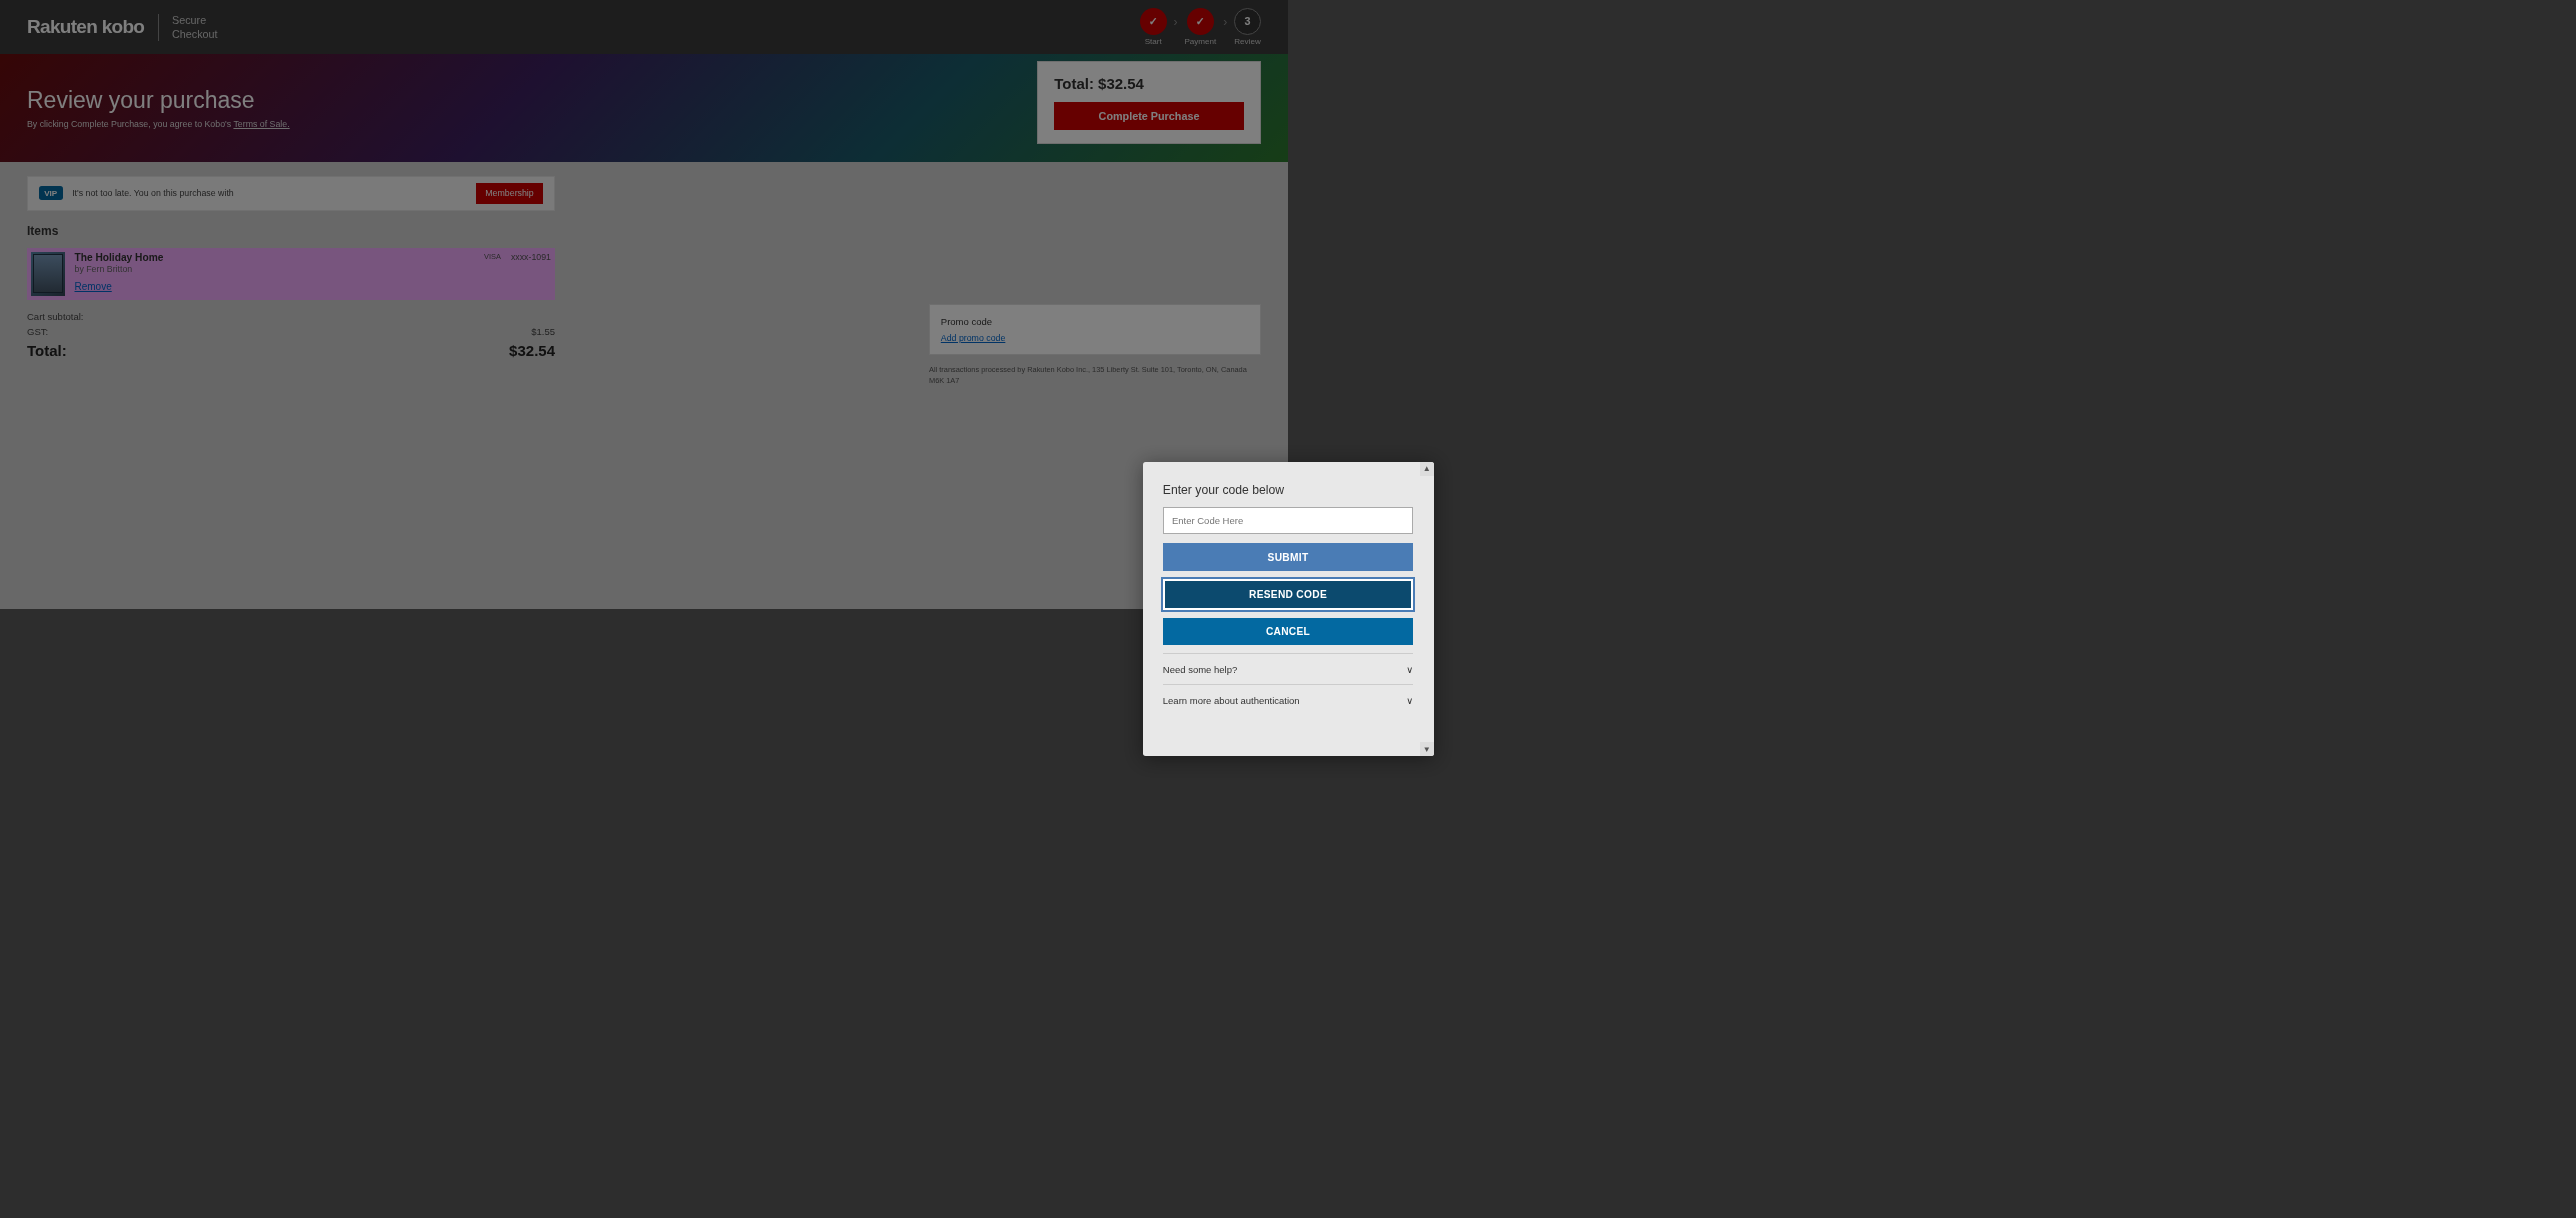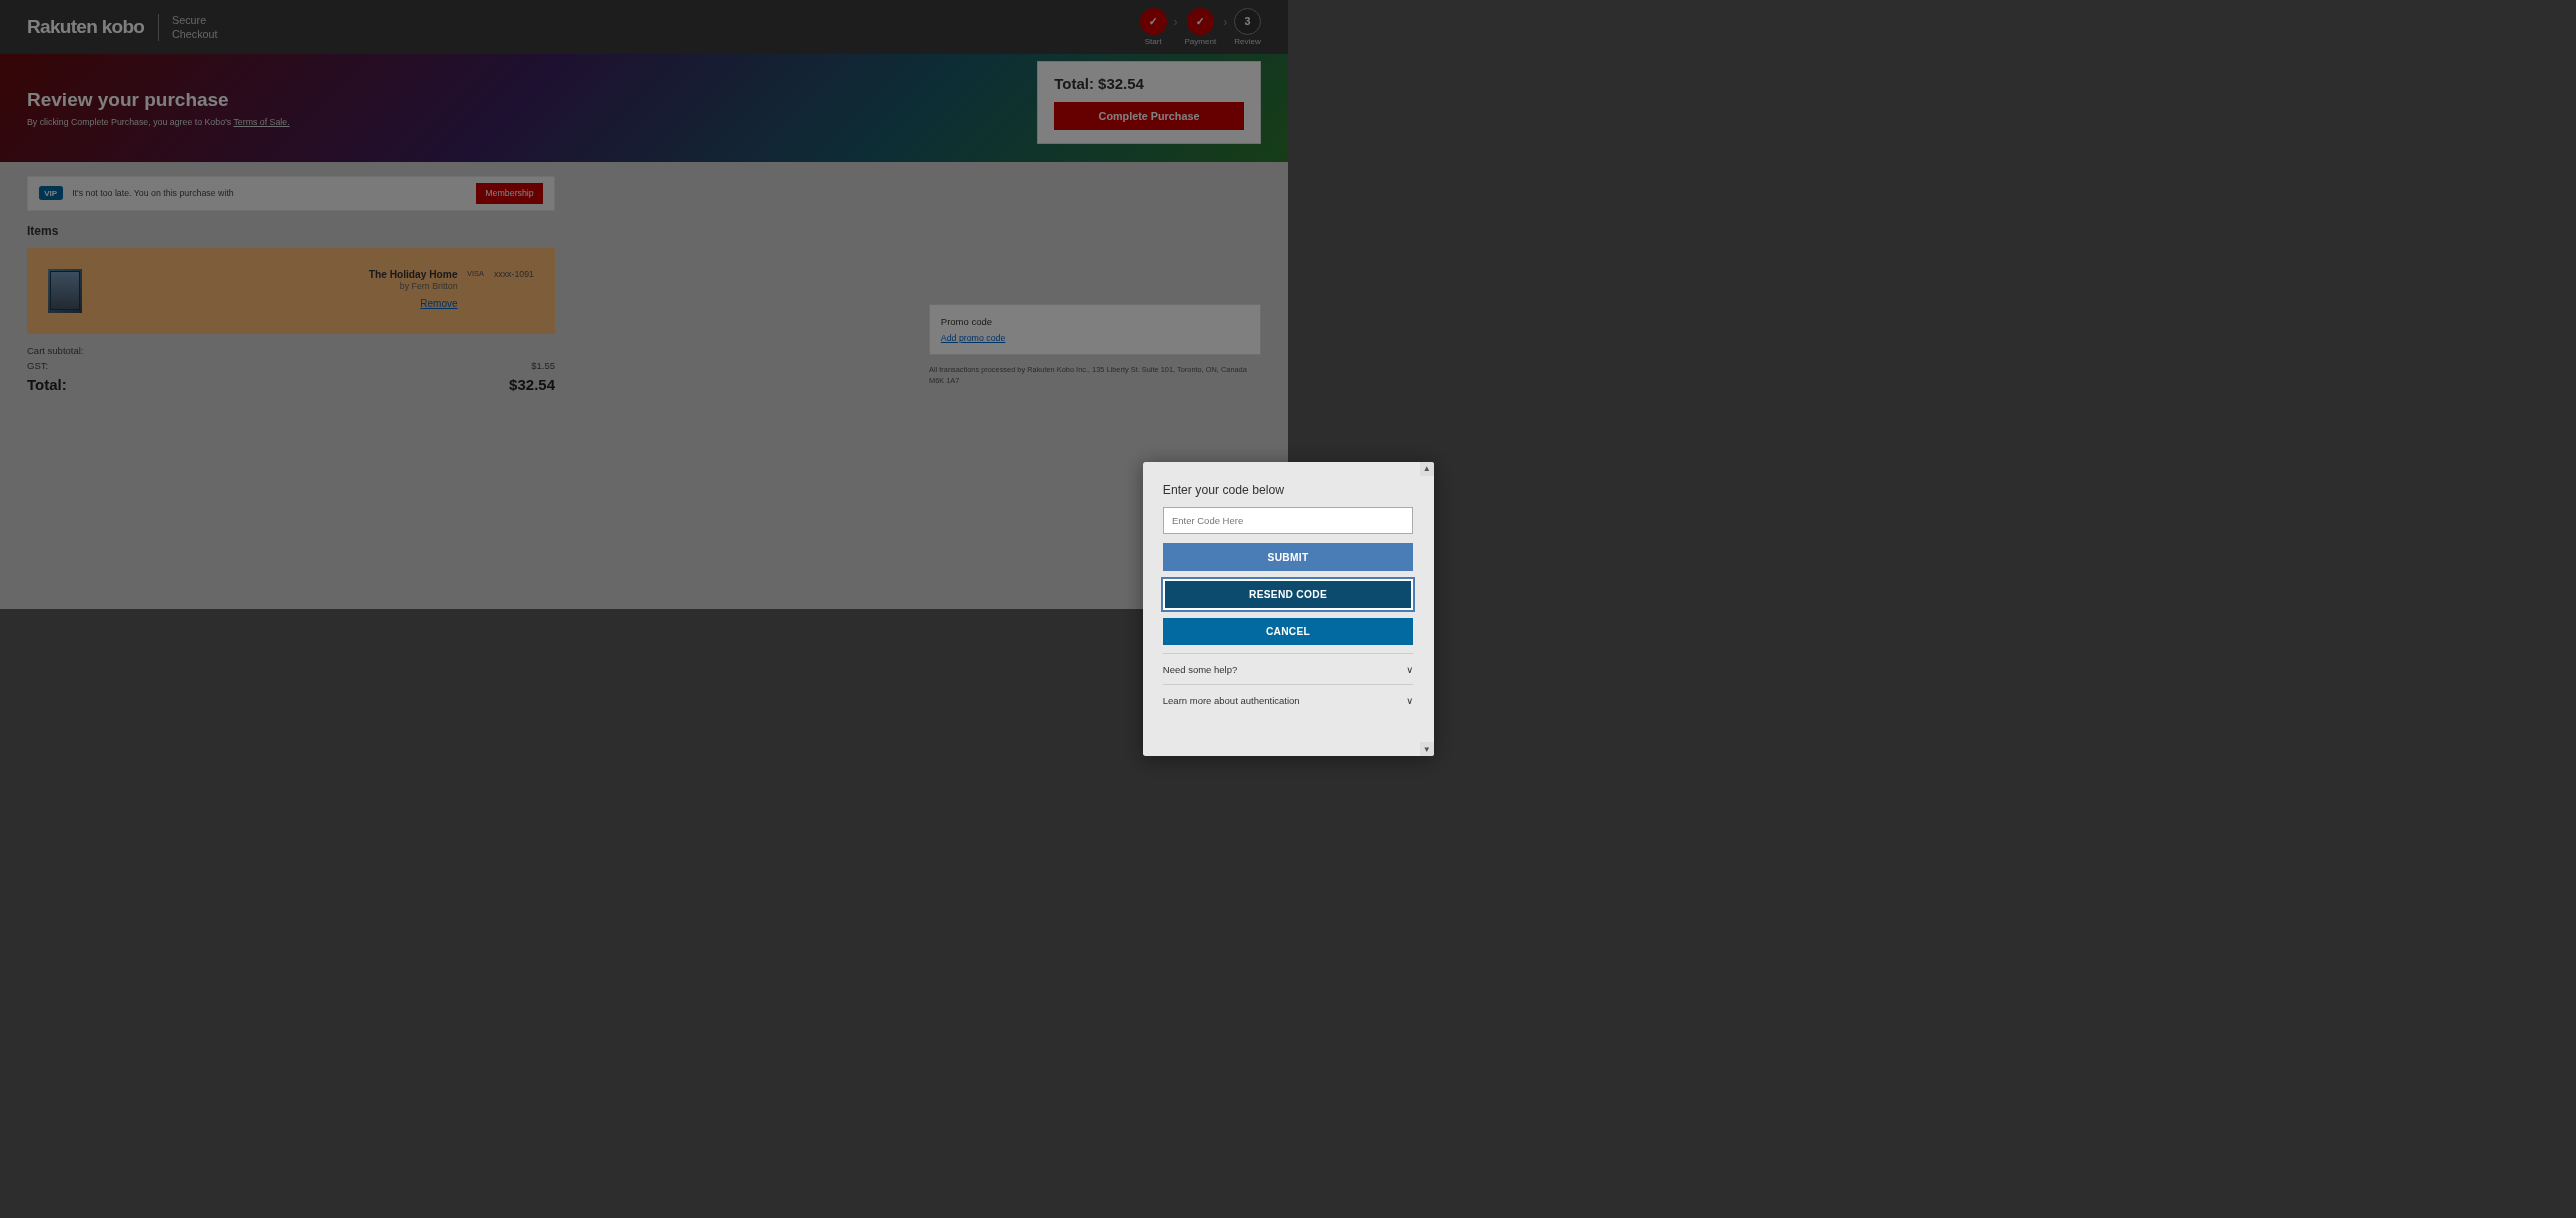--- a/index.html
+++ b/index.html
@@ -74,23 +74,23 @@
     
     .banner {
       height: 108px;
       background: linear-gradient(135deg, #6b0c0c 0%, #3d2060 40%, #1a5c6b 70%, #2d7a2d 100%);
       position: relative;
       display: flex;
       align-items: center;
       padding: 0 27px;
     }
     .banner-text h1 {
-      font-size: 19px;
-      color: #fff;
-      font-weight: bold;
+      font-size: 23px;
+      color: #fff;
+      font-weight: normal;
       margin-bottom: 5.4px;
     }
     .banner-text p {
       font-size: 8.8px;
       color: #ddd;
     }
     .banner-text p a {
       color: #ddd;
       text-decoration: underline;
     }
@@ -171,24 +171,23 @@
     .items-title {
       font-size: 12px;
       color: #333;
       font-weight: bold;
       margin-bottom: 9.5px;
     }
     .item-row {
       display: flex;
       align-items: flex-start;
       gap: 9.5px;
-      background: #fdba74;
-      padding: 21px;
+      background: #f0abfc;
+      padding: 4px;
       margin-bottom: 6.8px;
-      text-align: right;
     }
     .book-cover {
       width: 34px;
       height: 44px;
       background: linear-gradient(135deg, #5588aa, #334455);
       flex-shrink: 0;
       display: flex;
       align-items: center;
       justify-content: center;
     }

